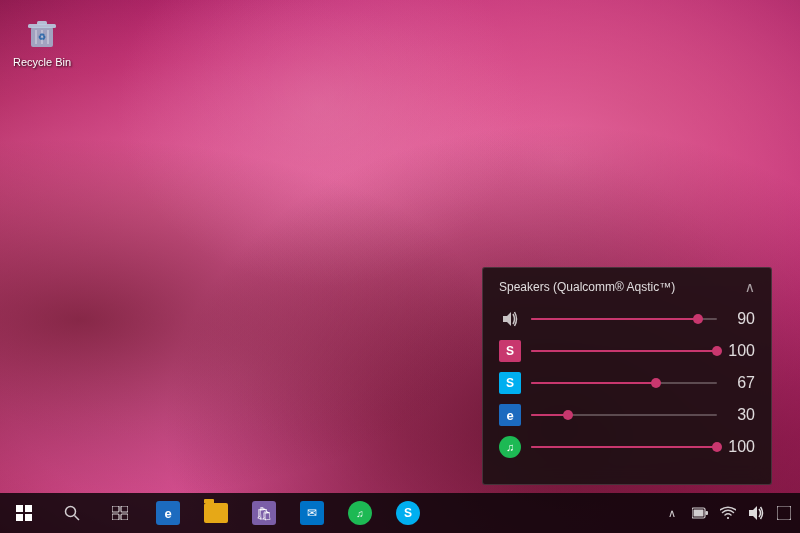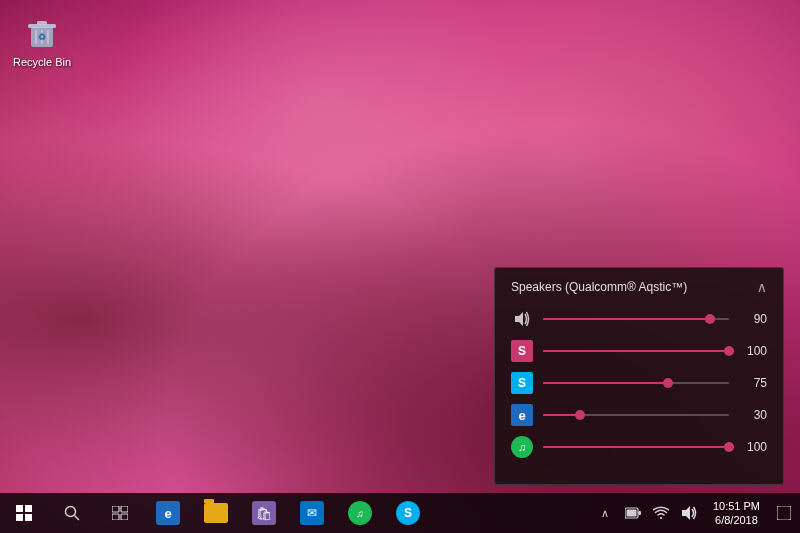--- a/index.html
+++ b/index.html
@@ -71,21 +71,21 @@
       color: white;
       font-size: 11px;
       text-align: right;
       text-shadow: 1px 1px 2px rgba(0,0,0,0.8);
       line-height: 1.2;
     }
 
     
     .volume-panel {
       position: absolute;
-      right: 16px;
+      right: 28px;
       bottom: 48px;
       width: 290px;
       background: rgba(30, 15, 20, 0.92);
       border: 1px solid rgba(255,255,255,0.15);
       border-radius: 3px;
       padding: 12px 16px 16px;
       backdrop-filter: blur(10px);
     }
 
     .panel-header {
@@ -171,21 +171,21 @@
       background: #c8376e;
       border-radius: 50%;
       position: absolute;
       top: 50%;
       transform: translateY(-50%);
       cursor: pointer;
     }
 
     .slider-value {
       color: rgba(255,255,255,0.85);
-      font-size: 12px;
+      font-size: 16px;
       width: 28px;
       text-align: right;
       flex-shrink: 0;
     }
 
     
     .taskbar {
       position: absolute;
       bottom: 0;
       left: 0;
@@ -361,21 +361,21 @@
   </div>
 
   <div class="slider-row">
     <div class="app-icon skype-s">S</div>
     <div class="slider-track-container">
       <div class="slider-track">
         <div class="slider-fill" style="width:67%"></div>
         <div class="slider-thumb" style="left:calc(67% - 5px)"></div>
       </div>
     </div>
-    <span class="slider-value">75</span>
+    <span class="slider-value">67</span>
   </div>
 
   <div class="slider-row">
     <div class="app-icon edge-s" style="font-size:13px;">e</div>
     <div class="slider-track-container">
       <div class="slider-track">
         <div class="slider-fill" style="width:20%"></div>
         <div class="slider-thumb" style="left:calc(20% - 5px)"></div>
       </div>
     </div>
@@ -474,24 +474,20 @@
     </div>
 
     <div class="tray-icon">
       <svg width="16" height="14" viewBox="0 0 16 14">
         <polygon points="1,4 1,10 5,10 9,14 9,0 5,4" fill="rgba(255,255,255,0.85)"></polygon>
         <path d="M11,3 Q14,7 11,11" fill="none" stroke="rgba(255,255,255,0.85)" stroke-width="1.5"></path>
         <path d="M12.5,1 Q16.5,7 12.5,13" fill="none" stroke="rgba(255,255,255,0.85)" stroke-width="1.5"></path>
       </svg>
     </div>
 
-    <div class="clock">
-      <span>10:51 PM</span>
-      <span>6/8/2018</span>
-    </div>
 
     <div class="notification-btn">
       <svg width="14" height="14" viewBox="0 0 14 14">
         <rect x="0" y="0" width="14" height="14" rx="2" fill="none" stroke="rgba(255,255,255,0.7)" stroke-width="1.2"></rect>
       </svg>
     </div>
   </div>
 </div>
 
 </body></html>

